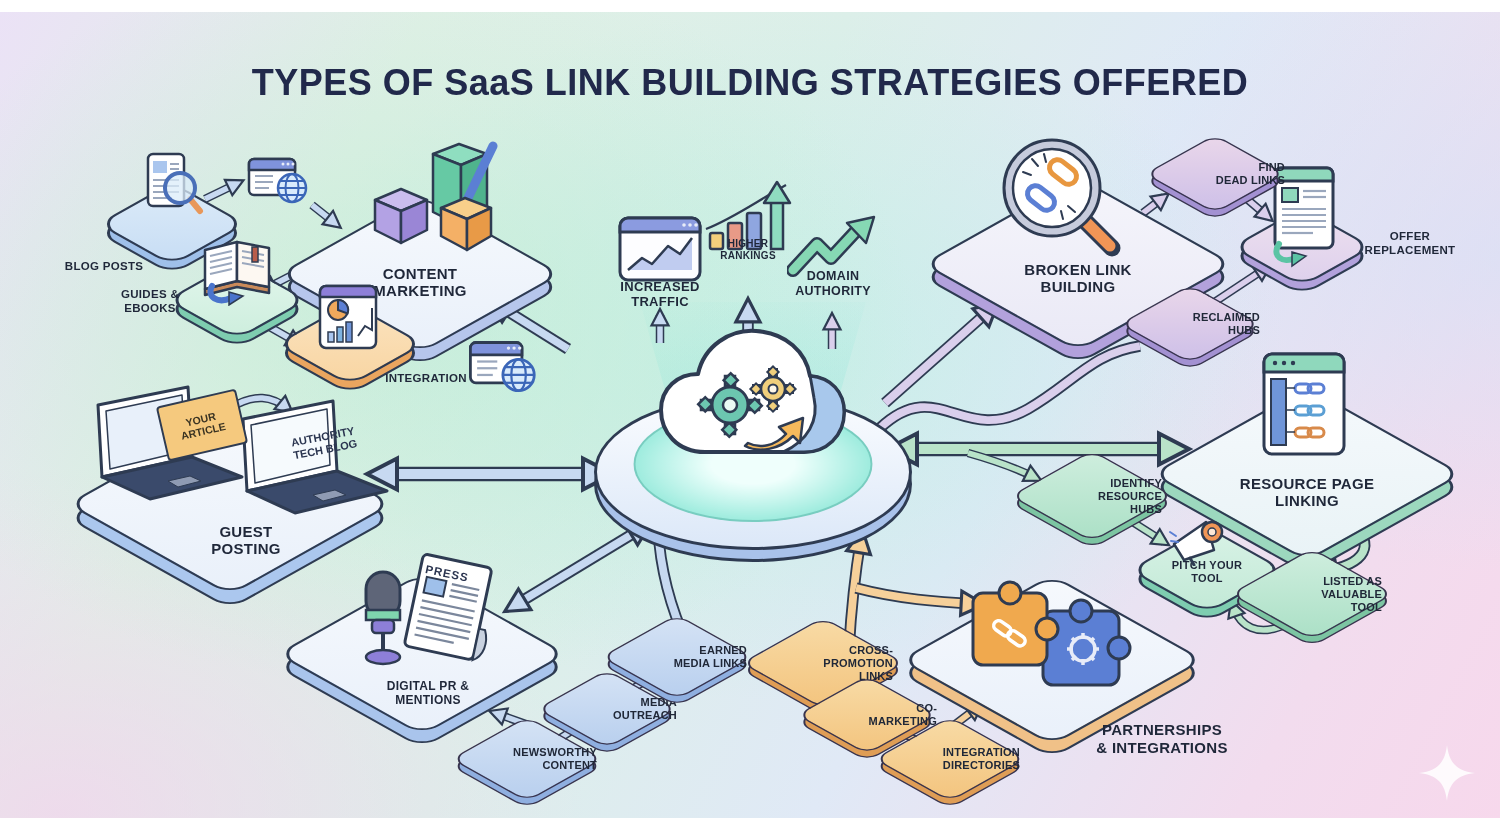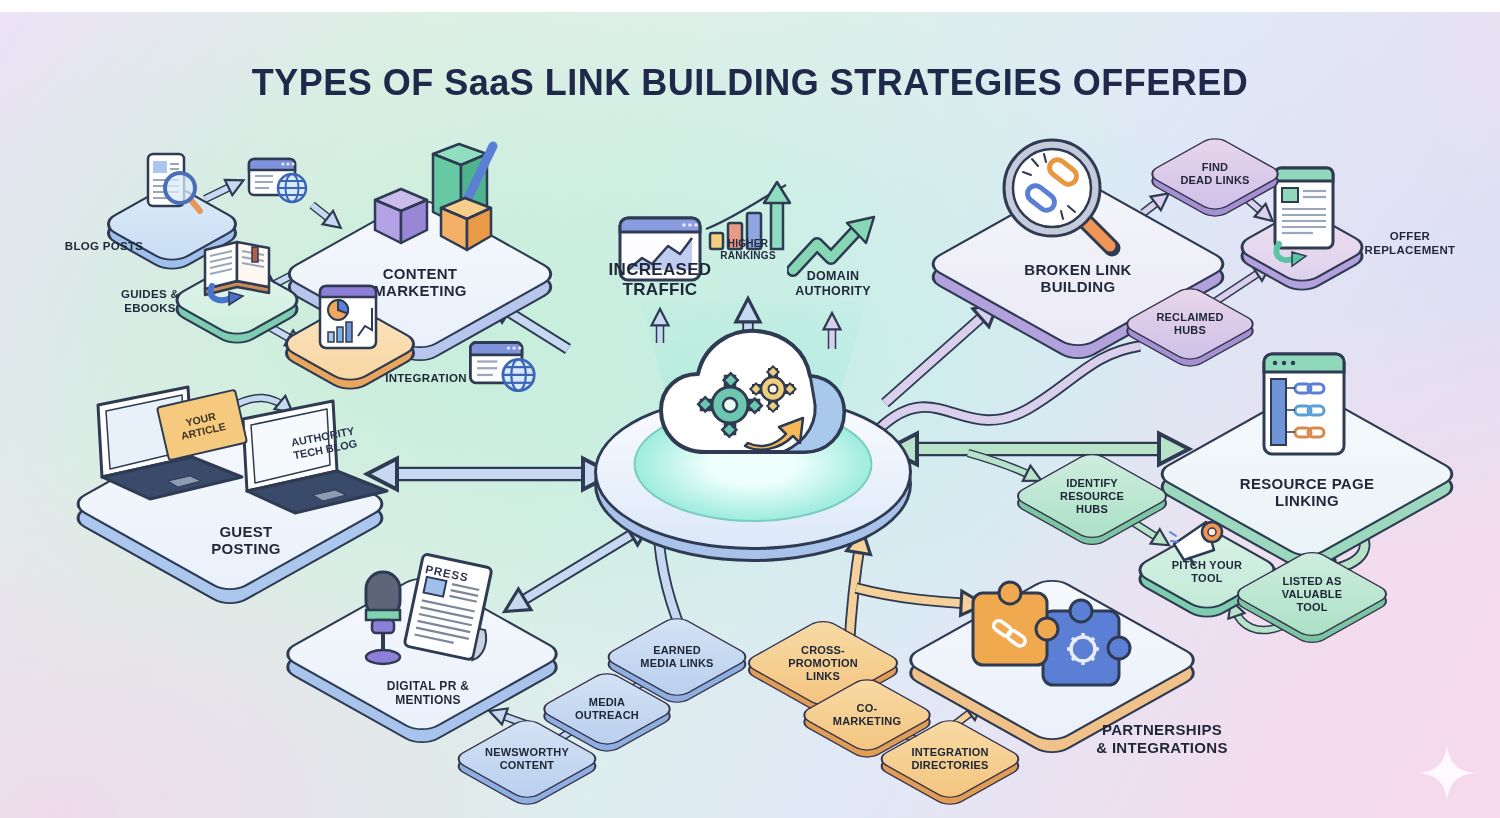--- a/index.html
+++ b/index.html
@@ -26,21 +26,21 @@
   .plat::after{transform:translate(-50%,calc(-50% + var(--d,12px))) scaleY(.56) rotate(45deg);
       background:var(--side,#b6c6ec); z-index:0;}
   .plab{position:absolute; z-index:3; transform:translate(-50%,-50%); text-align:center;
       font-weight:bold; color:#1f2739; white-space:pre-line; line-height:1.15; letter-spacing:.3px; width:200px;}
   
   .dia{position:absolute; width:0; height:0; z-index:4;}
   .dia::before,.dia::after{content:""; position:absolute; left:0; top:0;
       width:var(--s,96px); height:var(--s,96px); border:2.5px solid #38344e; border-radius:17px;}
   .dia::before{transform:translate(-50%,-50%) scaleY(.56) rotate(45deg); background:var(--t,#ddd); z-index:1;}
   .dia::after{transform:translate(-50%,calc(-50% + 7px)) scaleY(.56) rotate(45deg); background:var(--sd,#aaa); z-index:0;}
-  .dlab{position:absolute; z-index:2; width:140px; transform:translate(-50%,-50%); text-align:center;
+  .dlab{position:absolute; z-index:2; width:140px; transform:translate(-50%,-50%); text-align:right;
       font-weight:bold; font-size:11px; color:#202838; white-space:pre-line; line-height:1.18; letter-spacing:.2px;}
   .dia.purple{--t:linear-gradient(135deg,#ead7ea,#cdbfe8); --sd:#a391d2;}
   .dia.blue{--t:linear-gradient(135deg,#d5e3f5,#b8cfee); --sd:#8fafe0;}
   .dia.green{--t:linear-gradient(135deg,#cfeede,#abe0c6); --sd:#7cc5a2;}
   .dia.orange{--t:linear-gradient(135deg,#f8dba6,#f3c47e); --sd:#df9d55;}
   .dia.lg{--s:112px;}
   
   .ell{position:absolute; transform:translate(-50%,-50%); border-radius:50%;}
   #beam{position:absolute; left:640px; top:290px; width:226px; height:175px; z-index:0;
       clip-path:polygon(0 0,100% 0,78% 100%,22% 100%);
@@ -267,21 +267,21 @@
 
   <svg class="icon" style="left:618px;top:204px" width="84" height="66" viewBox="0 0 84 66">
     <rect x="2" y="2" width="80" height="62" rx="8" fill="#fdfdff" stroke="#2e3b52" stroke-width="3"></rect>
     <path d="M2,10 a8,8 0 0 1 8,-8 h64 a8,8 0 0 1 8,8 v6 H2 Z" fill="#8b9be0" stroke="#2e3b52" stroke-width="3"></path>
     <circle cx="66" cy="9" r="1.8" fill="#e8ecf8"></circle>
       <circle cx="72" cy="9" r="1.8" fill="#e8ecf8"></circle>
       <circle cx="78" cy="9" r="1.8" fill="#e8ecf8"></circle>
     <polygon points="10,54 24,42 34,48 50,30 62,38 74,22 74,54" fill="#b9c6ee" opacity="0.9"></polygon>
     <polyline points="10,54 24,42 34,48 50,30 62,38 74,22" fill="none" stroke="#2e3b52" stroke-width="2.5" stroke-linejoin="round"></polyline>
   </svg>
-  <div class="lbl flab" style="left:660px;top:268px;font-size:17px">INCREASED
+  <div class="lbl flab" style="left:660px;top:282px;font-size:13px">INCREASED
 TRAFFIC</div>
 
   <svg class="icon" style="left:702px;top:165px" width="92" height="80" viewBox="0 0 92 80">
     <path d="M4,52 C30,42 52,26 84,8" fill="none" stroke="#2e3b52" stroke-width="2.2"></path>
     <rect x="8" y="56" width="13" height="16" rx="2" fill="#f2cf7c" stroke="#2e3b52" stroke-width="2.5"></rect>
     <rect x="26" y="46" width="14" height="26" rx="2" fill="#e89a87" stroke="#2e3b52" stroke-width="2.5"></rect>
     <rect x="45" y="36" width="14" height="36" rx="2" fill="#8fa6e0" stroke="#2e3b52" stroke-width="2.5"></rect>
     <rect x="69" y="24" width="12" height="48" fill="#8fdcc0" stroke="#2e3b52" stroke-width="2.5"></rect>
     <polygon points="62,26 75,5 88,26" fill="#8fdcc0" stroke="#2e3b52" stroke-width="2.5" stroke-linejoin="round"></polygon>
   </svg>
@@ -324,21 +324,21 @@
         <line x1="38" y1="14" x2="47" y2="14"></line>
         <line x1="38" y1="19" x2="47" y2="19"></line>
         <line x1="21" y1="30" x2="47" y2="30"></line>
         <line x1="21" y1="36" x2="47" y2="36"></line>
         <line x1="21" y1="42" x2="47" y2="42"></line>
         <line x1="21" y1="48" x2="40" y2="48"></line>
       </g>
     <line x1="58" y1="49" x2="68" y2="61" stroke="#e8975a" stroke-width="6" stroke-linecap="round"></line>
     <circle cx="48" cy="38" r="15" fill="rgba(219,236,250,0.75)" stroke="#4a6fb8" stroke-width="4"></circle>
   </svg>
-  <div class="lbl flab" style="left:104px;top:235px">BLOG POSTS</div>
+  <div class="lbl flab" style="left:104px;top:255px">BLOG POSTS</div>
 
   <svg class="icon" style="left:247px;top:143px" width="64" height="50" viewBox="0 0 64 50">
     <rect x="2" y="4" width="46" height="36" rx="5" fill="#ffffff" stroke="#2e3b52" stroke-width="2.5"></rect>
     <path d="M2,9 a5,5 0 0 1 5,-5 h36 a5,5 0 0 1 5,5 v6 H2 Z" fill="#7f93dc" stroke="#2e3b52" stroke-width="2.5"></path>
     <circle cx="36" cy="9" r="1.5" fill="#e8ecf8"></circle>
       <circle cx="41" cy="9" r="1.5" fill="#e8ecf8"></circle>
       <circle cx="46" cy="9" r="1.5" fill="#e8ecf8"></circle>
     <g stroke="#9aa7bd" stroke-width="2">
         <line x1="8" y1="21" x2="26" y2="21"></line>
         <line x1="8" y1="27" x2="26" y2="27"></line>

